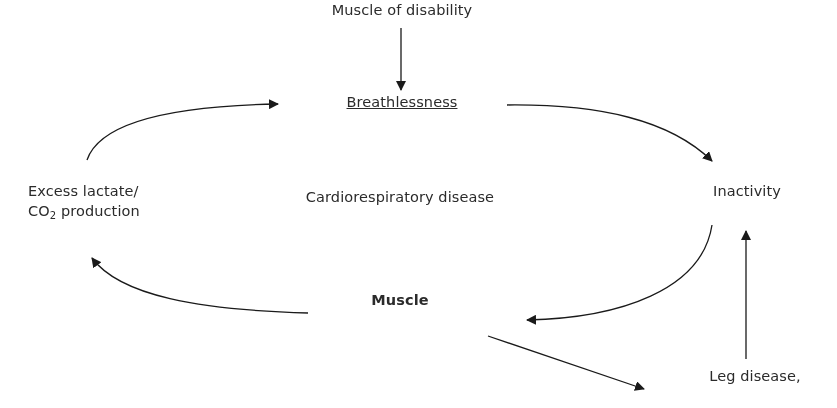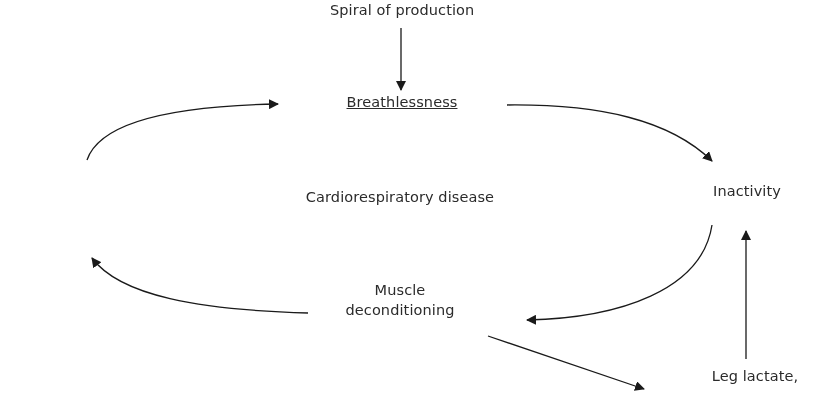--- a/index.html
+++ b/index.html
@@ -52,31 +52,34 @@
 
     <path d="M712,225 C702,290 620,318 527,320" fill="none" stroke="#1a1a1a" stroke-width="1.3" marker-end="url(#ah)"></path>
 
     <path d="M308,313 C200,310 120,296 92,258" fill="none" stroke="#1a1a1a" stroke-width="1.3" marker-end="url(#ah)"></path>
 
     <line x1="488" y1="336" x2="644" y2="389" stroke="#1a1a1a" stroke-width="1.3" marker-end="url(#ah)"></line>
 
     <line x1="746" y1="359" x2="746" y2="231" stroke="#1a1a1a" stroke-width="1.3" marker-end="url(#ah)"></line>
   </svg>
 
-  <div class="label center" style="left:330px; top:0px; width:144px;">Spiral of production</div>
+  <div class="label center" style="left:330px; top:0px; width:144px;">Muscle of disability</div>
 
   <div class="label center" style="left:330px; top:92px; width:144px;text-decoration:underline;">Breathlessness</div>
 
   <div class="label center" style="left:290px; top:187px; width:220px;text-align:center;">Cardiorespiratory disease</div>
 
   <div class="label left" style="left:713px; top:181px;">Inactivity</div>
 
+  <div class="label left" style="left:28px; top:181px;">
+    <div>Excess lactate/</div>
+    <div><span>CO</span><sub>2</sub><span> production</span></div>
+  </div>
 
-  <div class="label center" style="left:340px; top:280px; width:120px;">
+  <div class="label center" style="left:340px; top:290px; width:120px;font-weight:bold;">
     <div>Muscle</div>
-    <div>deconditioning</div>
   </div>
 
   <div class="label center" style="left:695px; top:366px; width:120px;">
-    <div>Leg lactate,</div>
+    <div>Leg disease,</div>
   </div>
 
 </div>
 
 </body></html>

